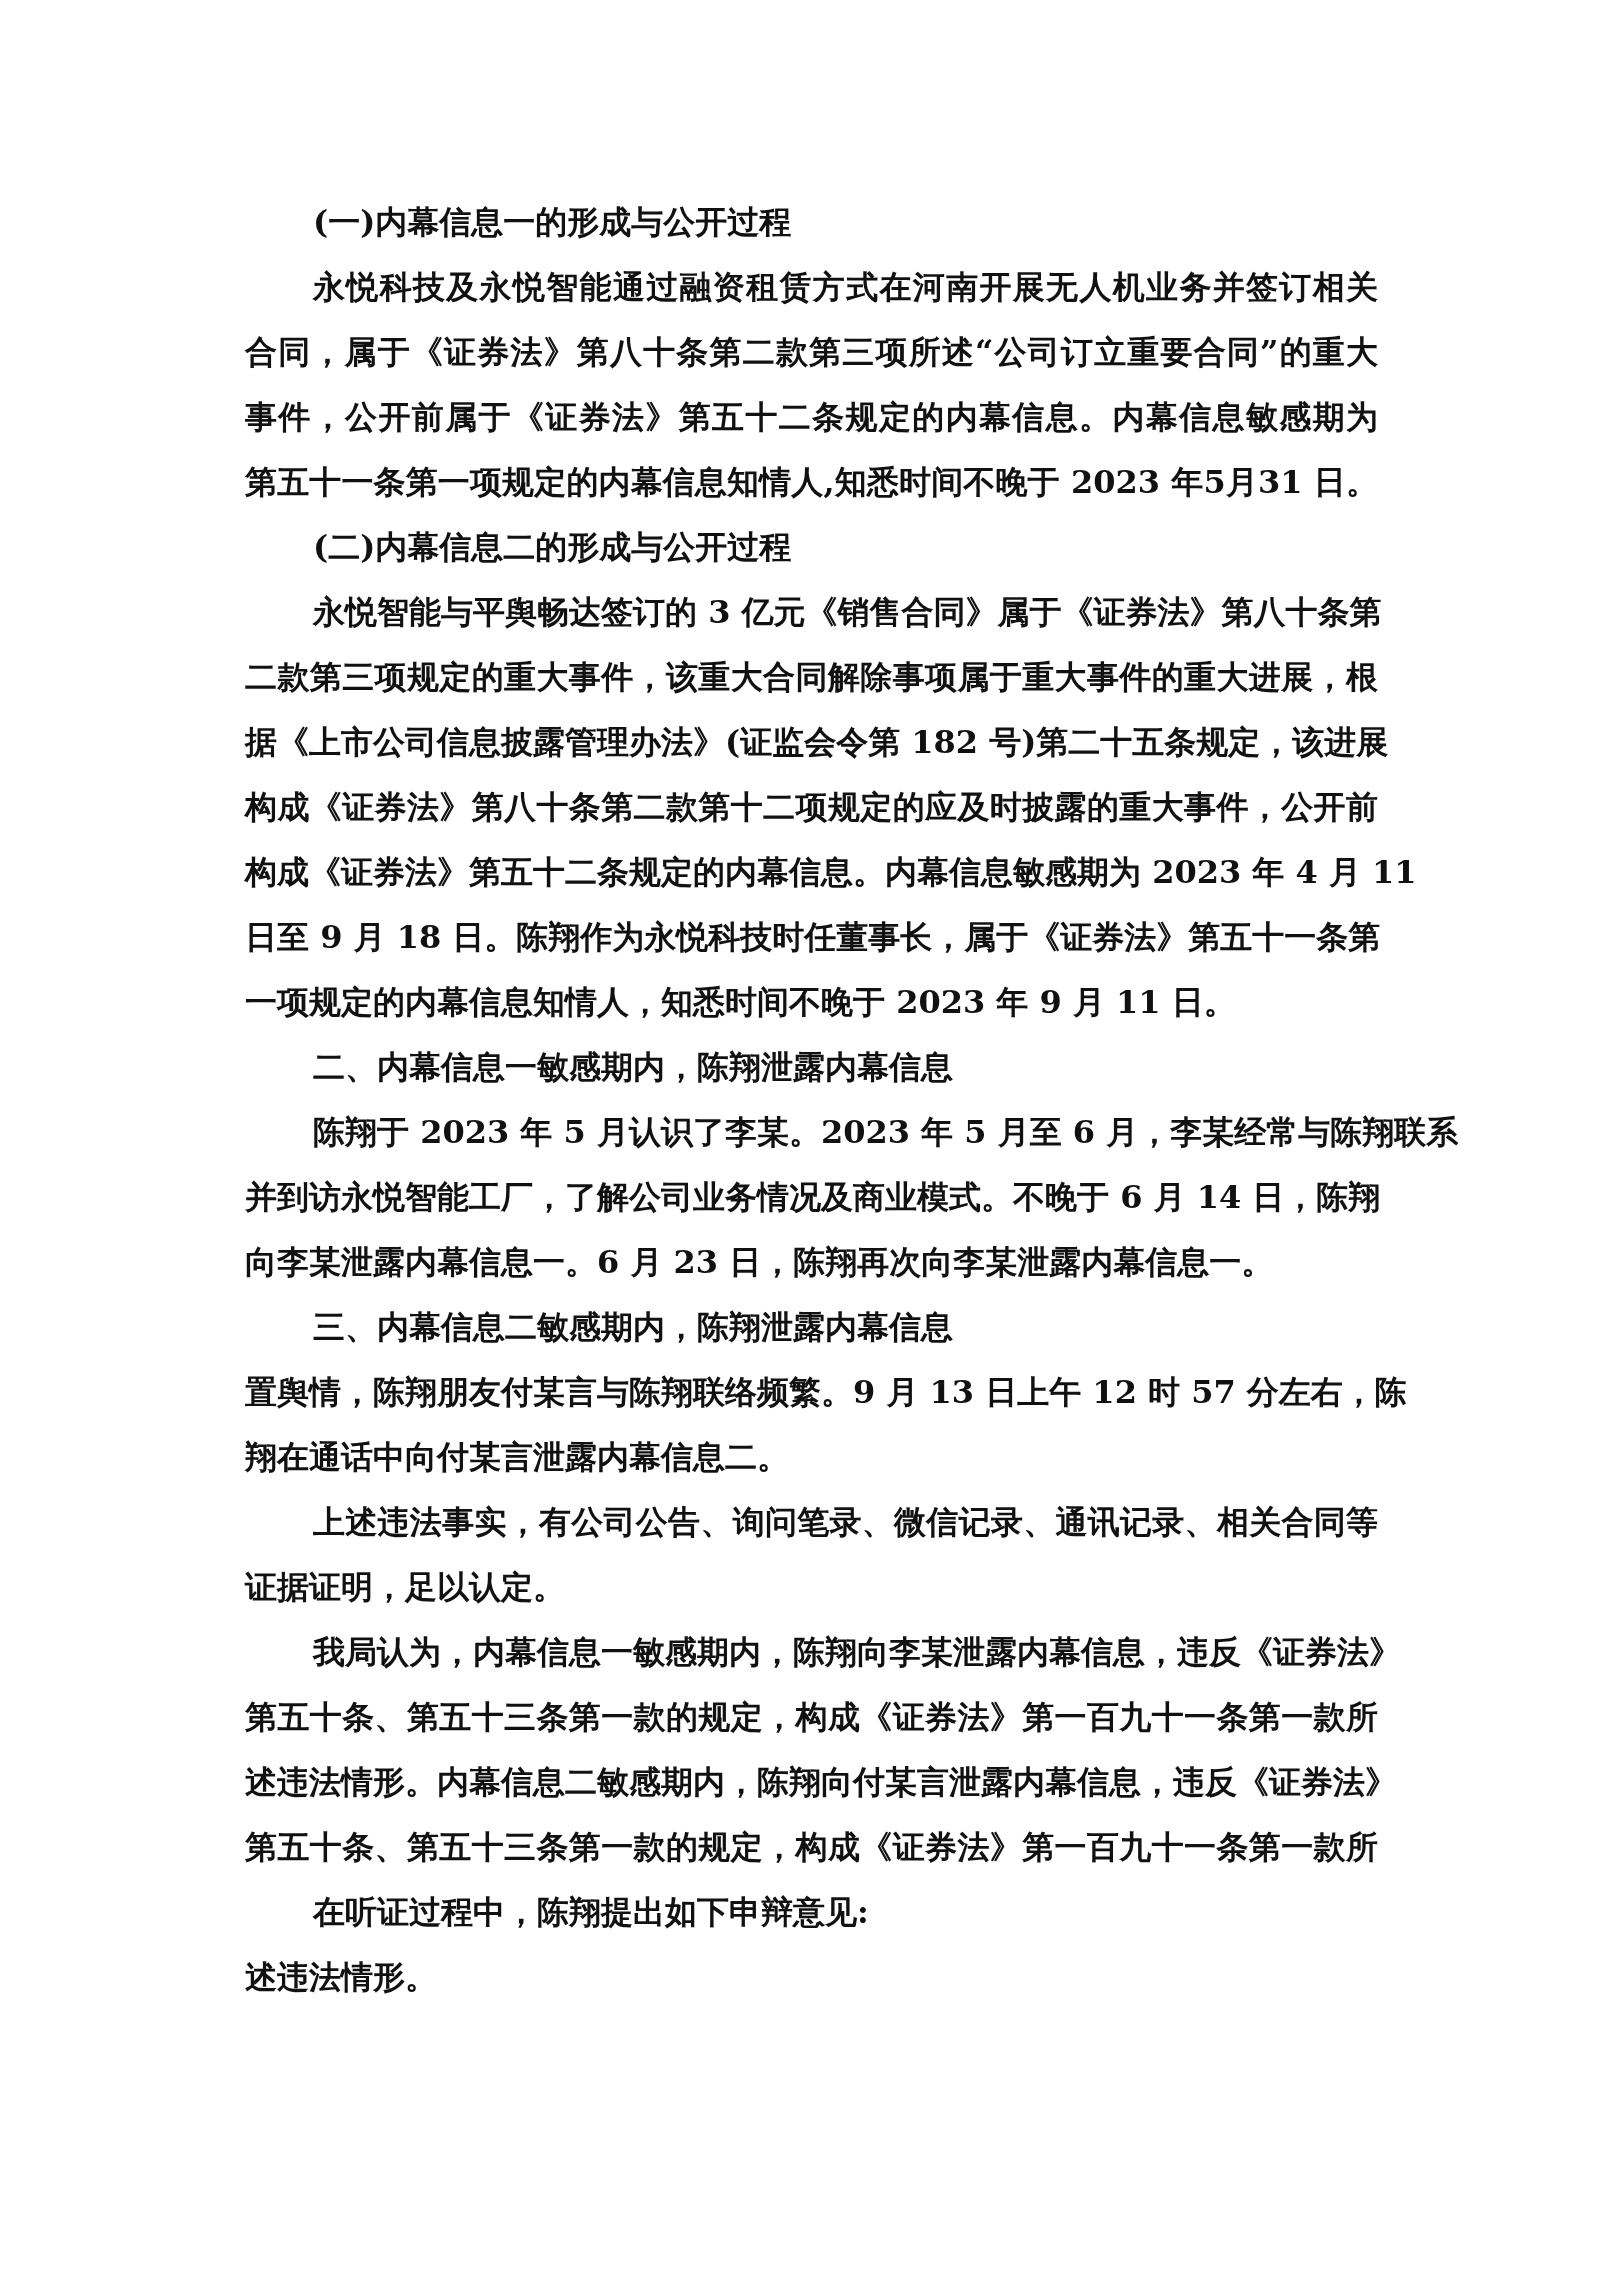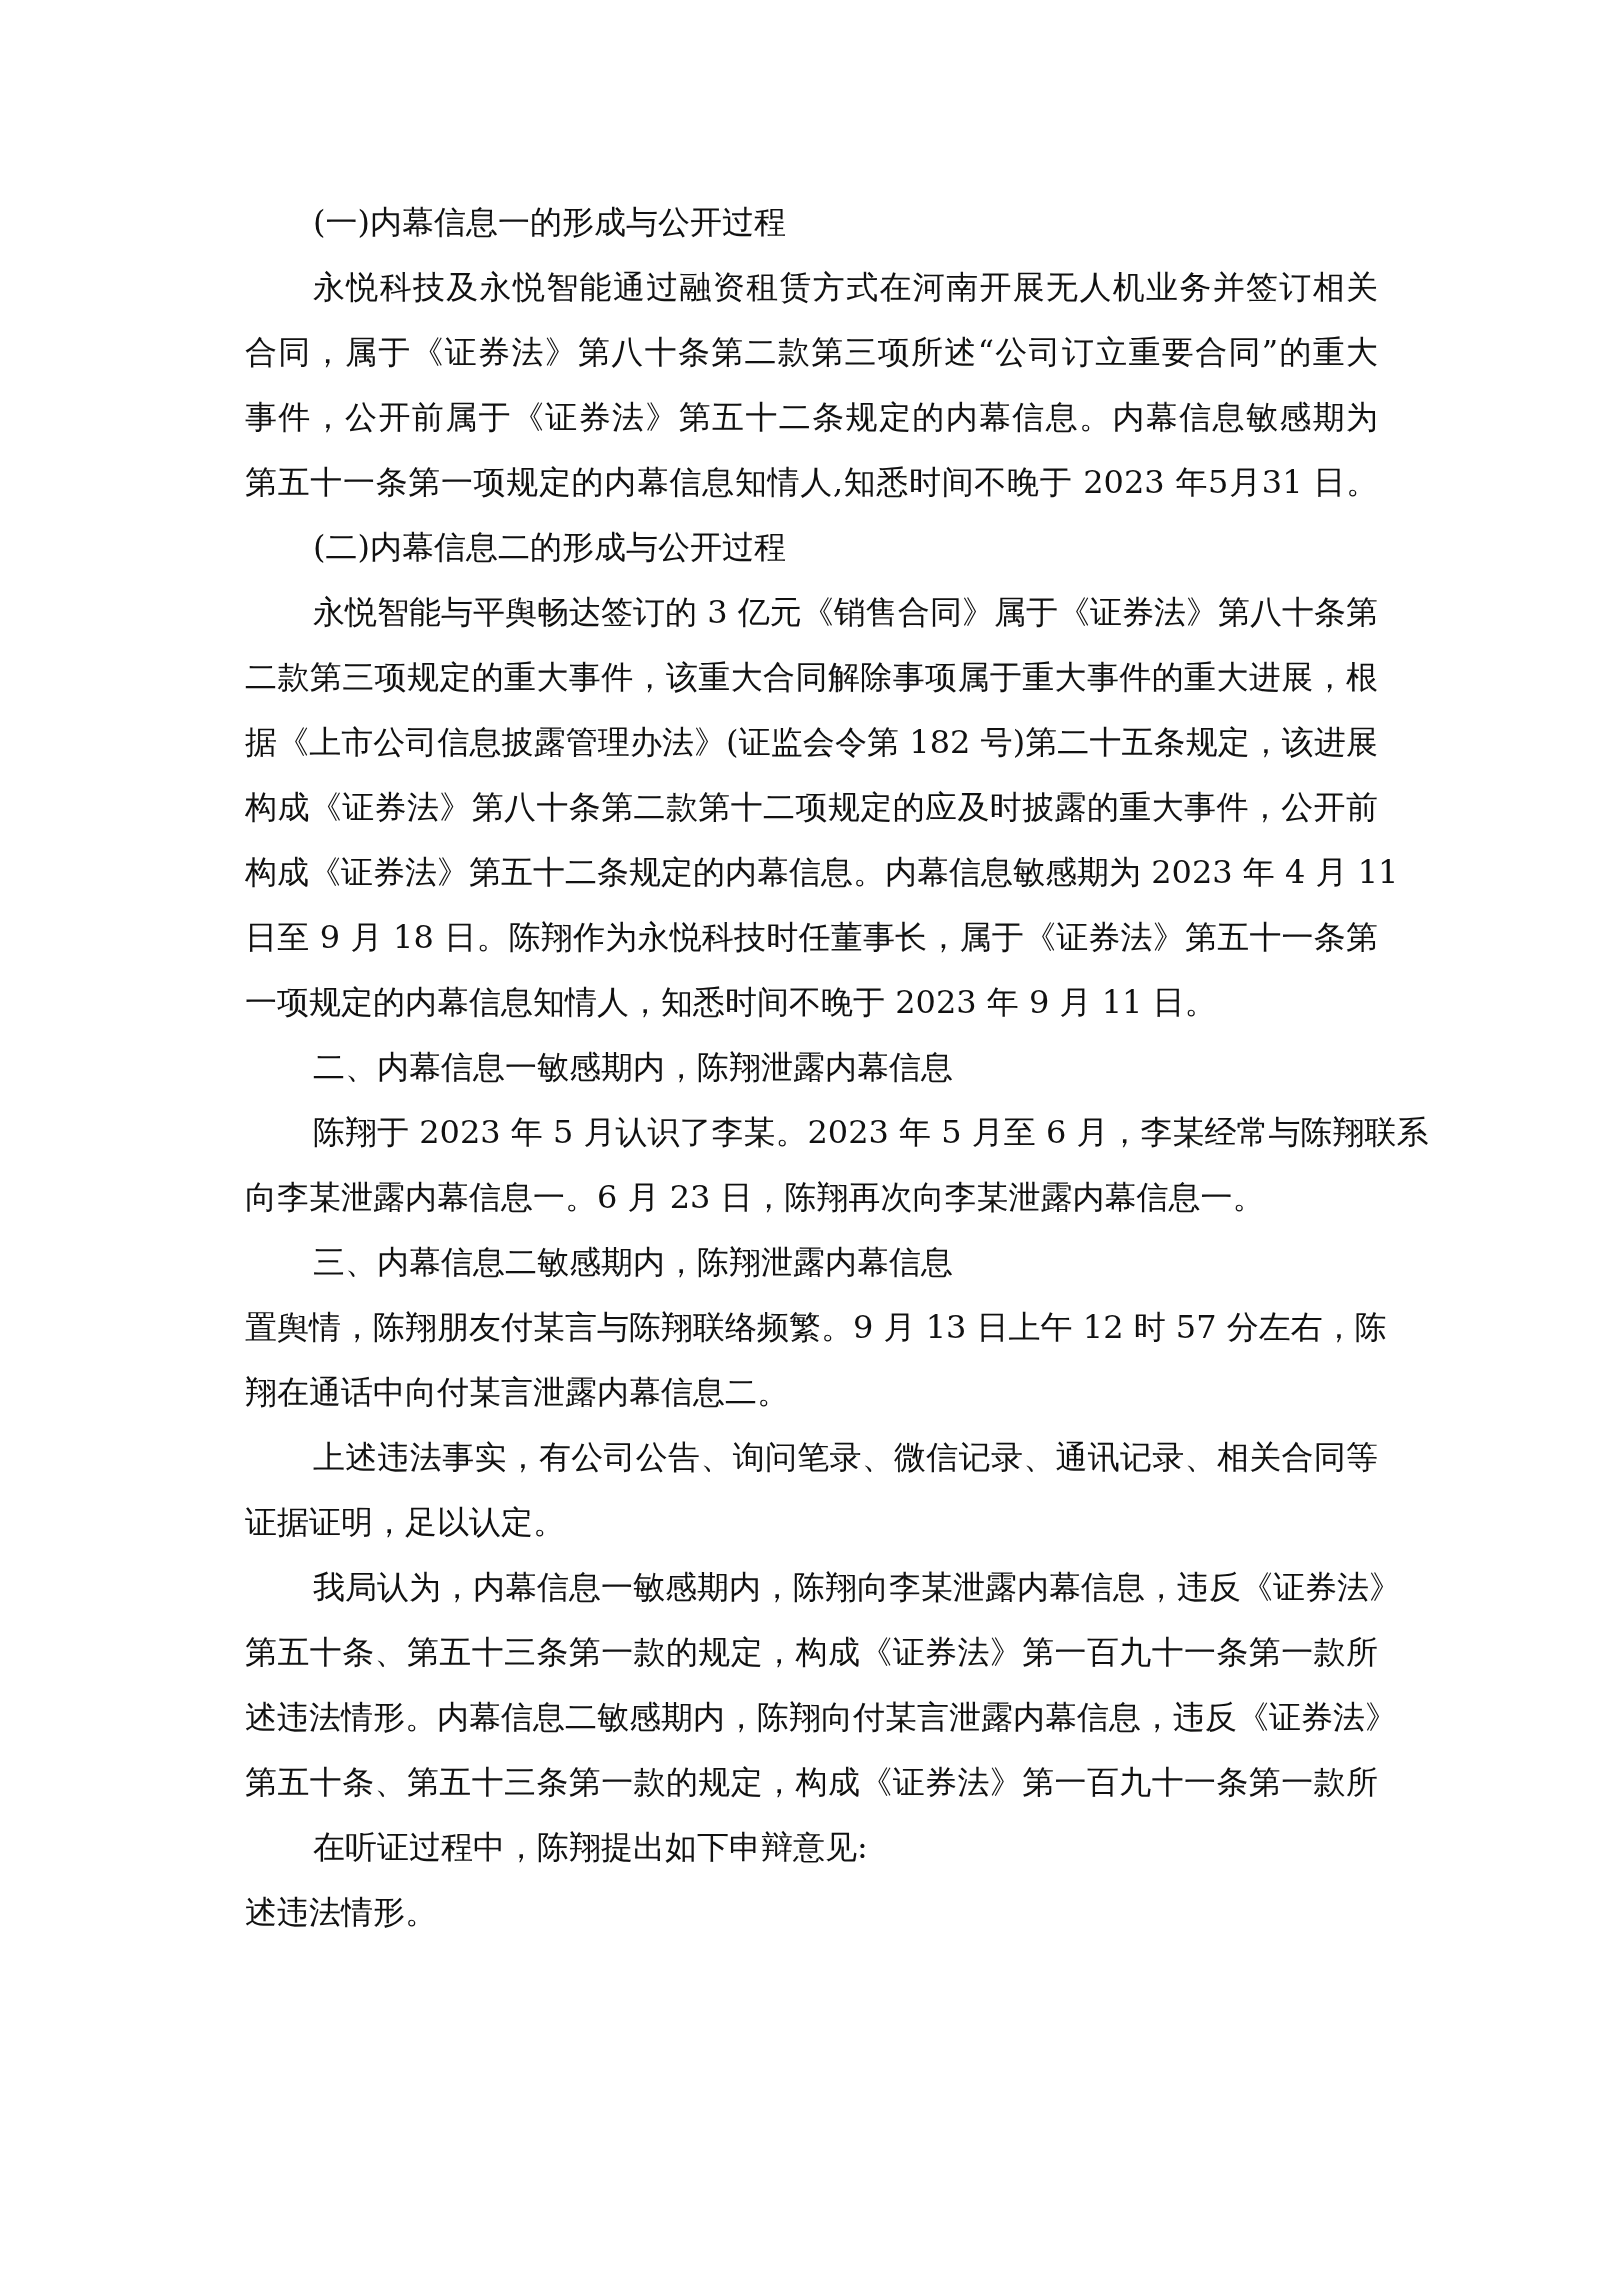--- a/index.html
+++ b/index.html
@@ -21,20 +21,21 @@
       top: 0;
       width: 1623px;
       height: 2295px;
       background: #ffffff;
     }
     .text-column {
       position: absolute;
       left: 245px;
       top: 200px;
       width: 1133px;
+      font-weight: bold;
     }
     .line {
       display: block;
       height: 65px;
       line-height: 44px;
       font-size: 32px;
       white-space: nowrap;
       text-align: justify;
       text-align-last: justify;
       letter-spacing: 0;
@@ -60,20 +61,21 @@
     <span class="line indent last">(二)内幕信息二的形成与公开过程</span>
     <span class="line indent">永悦智能与平舆畅达签订的 3 亿元《销售合同》属于《证券法》第八十条第</span>
     <span class="line">二款第三项规定的重大事件，该重大合同解除事项属于重大事件的重大进展，根</span>
     <span class="line">据《上市公司信息披露管理办法》(证监会令第 182 号)第二十五条规定，该进展</span>
     <span class="line">构成《证券法》第八十条第二款第十二项规定的应及时披露的重大事件，公开前</span>
     <span class="line">构成《证券法》第五十二条规定的内幕信息。内幕信息敏感期为 2023 年 4 月 11</span>
     <span class="line">日至 9 月 18 日。陈翔作为永悦科技时任董事长，属于《证券法》第五十一条第</span>
     <span class="line last">一项规定的内幕信息知情人，知悉时间不晚于 2023 年 9 月 11 日。</span>
     <span class="line indent last">二、内幕信息一敏感期内，陈翔泄露内幕信息</span>
     <span class="line indent">陈翔于 2023 年 5 月认识了李某。2023 年 5 月至 6 月，李某经常与陈翔联系</span>
+    <span class="line">并到访永悦智能工厂，了解公司业务情况及商业模式。不晚于 6 月 14 日，陈翔</span>
     <span class="line last">向李某泄露内幕信息一。6 月 23 日，陈翔再次向李某泄露内幕信息一。</span>
     <span class="line indent last">三、内幕信息二敏感期内，陈翔泄露内幕信息</span>
     <span class="line">置舆情，陈翔朋友付某言与陈翔联络频繁。9 月 13 日上午 12  时 57 分左右，陈</span>
     <span class="line last">翔在通话中向付某言泄露内幕信息二。</span>
     <span class="line indent">上述违法事实，有公司公告、询问笔录、微信记录、通讯记录、相关合同等</span>
     <span class="line last">证据证明，足以认定。</span>
     <span class="line indent">我局认为，内幕信息一敏感期内，陈翔向李某泄露内幕信息，违反《证券法》</span>
     <span class="line">第五十条、第五十三条第一款的规定，构成《证券法》第一百九十一条第一款所</span>
     <span class="line">述违法情形。内幕信息二敏感期内，陈翔向付某言泄露内幕信息，违反《证券法》</span>
     <span class="line">第五十条、第五十三条第一款的规定，构成《证券法》第一百九十一条第一款所</span>

